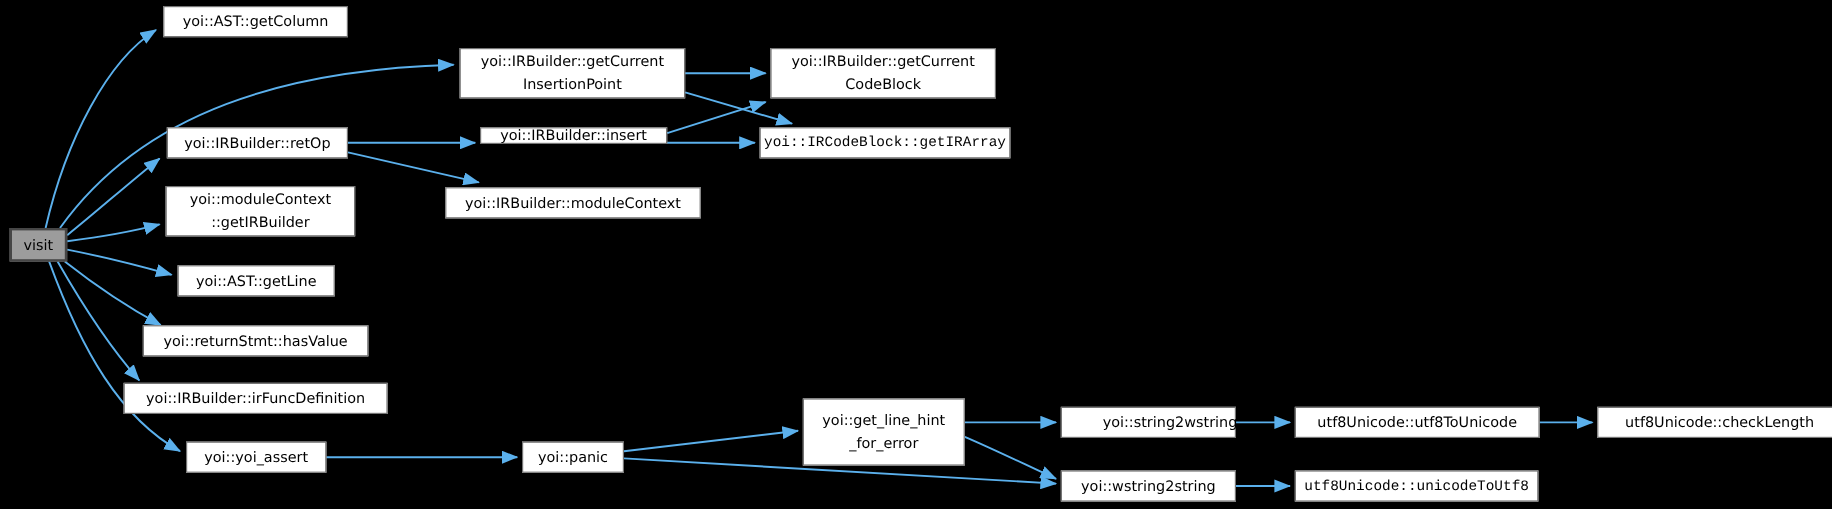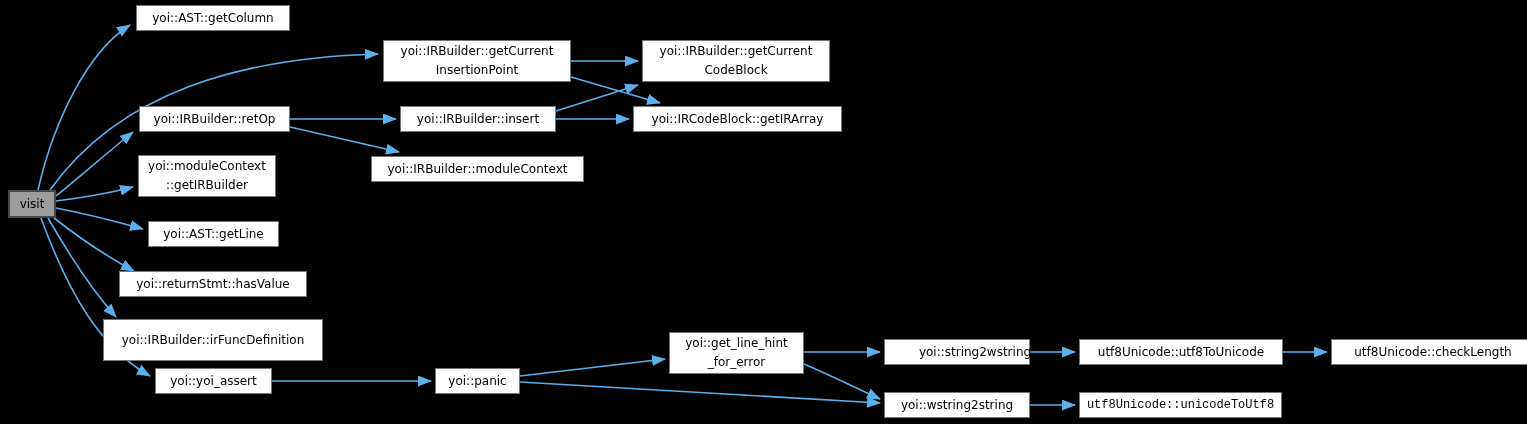--- a/index.html
+++ b/index.html
@@ -86,31 +86,31 @@
       </g>
   </svg>
   <div id="nodes">
       <div class="node focus" style="left: 8px; top: 190px; width: 48px; height: 28px;">visit</div>
       <div class="node" style="left: 136px; top: 5px; width: 154px; height: 26px;">yoi::AST::getColumn</div>
       <div class="node" style="left: 383px; top: 40px; width: 188px; height: 42px;">yoi::IRBuilder::getCurrent
 InsertionPoint</div>
       <div class="node" style="left: 642px; top: 40px; width: 188px; height: 42px;">yoi::IRBuilder::getCurrent
 CodeBlock</div>
       <div class="node" style="left: 139px; top: 106px; width: 151px; height: 26px;">yoi::IRBuilder::retOp</div>
-      <div class="node" style="left: 400px; top: 106px; width: 156px; height: 26px;">yoi::IRBuilder::insert</div>
-      <div class="node" style="left: 633px; top: 106px; width: 209px; height: 26px;">yoi::IRCodeBlock::getIRArray</div>
-      <div class="node" style="left: 138px; top: 155px; width: 138px; height: 42px;">yoi::moduleContext
+      <div class="node" style="left: 400px; top: 106px; width: 156px; height: 14px;">yoi::IRBuilder::insert</div>
+      <div class="node" style="left: 633px; top: 106px; width: 209px; height: 26px; font-family: Liberation Mono, monospace;">yoi::IRCodeBlock::getIRArray</div>
+      <div class="node" style="left: 138px; top: 155px; width: 158px; height: 42px;">yoi::moduleContext
 ::getIRBuilder</div>
       <div class="node" style="left: 371px; top: 156px; width: 213px; height: 26px;">yoi::IRBuilder::moduleContext</div>
       <div class="node" style="left: 148px; top: 221px; width: 131px; height: 26px;">yoi::AST::getLine</div>
       <div class="node" style="left: 119px; top: 271px; width: 188px; height: 26px;">yoi::returnStmt::hasValue</div>
-      <div class="node" style="left: 103px; top: 319px; width: 220px; height: 42px;">yoi::IRBuilder::irFuncDefinition</div>
+      <div class="node" style="left: 103px; top: 319px; width: 220px; height: 26px;">yoi::IRBuilder::irFuncDefinition</div>
       <div class="node" style="left: 155px; top: 368px; width: 117px; height: 26px;">yoi::yoi_assert</div>
       <div class="node" style="left: 435px; top: 368px; width: 85px; height: 26px;">yoi::panic</div>
-      <div class="node" style="left: 669px; top: 332px; width: 135px; height: 42px;">yoi::get_line_hint
+      <div class="node" style="left: 669px; top: 332px; width: 135px; height: 56px;">yoi::get_line_hint
 _for_error</div>
       <div class="node" style="left: 884px; top: 339px; width: 146px; height: 26px; padding-left: 36px;">yoi::string2wstring</div>
       <div class="node" style="left: 1079px; top: 339px; width: 204px; height: 26px;">utf8Unicode::utf8ToUnicode</div>
       <div class="node" style="left: 1331px; top: 339px; width: 204px; height: 26px;">utf8Unicode::checkLength</div>
       <div class="node" style="left: 884px; top: 392px; width: 146px; height: 26px;">yoi::wstring2string</div>
       <div class="node" style="left: 1079px; top: 392px; width: 203px; height: 26px; font-family: Liberation Mono, monospace;">utf8Unicode::unicodeToUtf8</div>
     </div>
 </div>
 
 </body></html>

